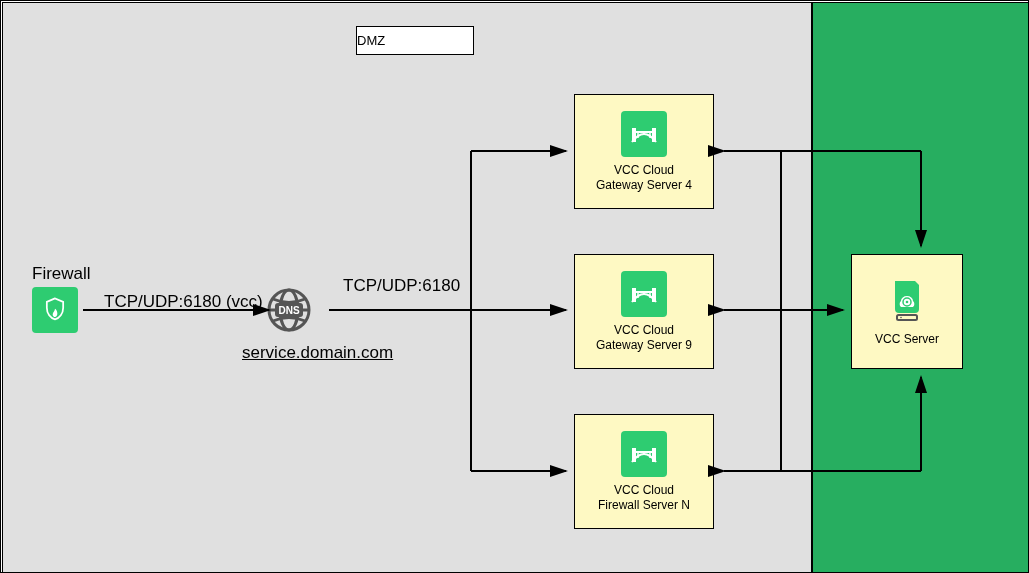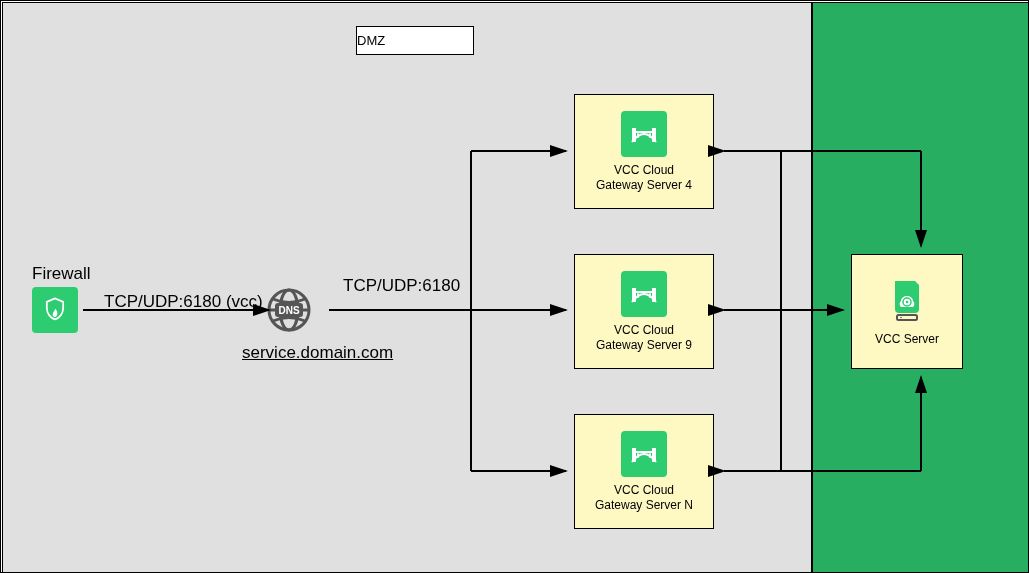--- a/index.html
+++ b/index.html
@@ -148,21 +148,21 @@
         <rect x="24" y="10" width="4" height="14" fill="#fff"></rect>
         <path d="M4 14 L28 14" stroke="#fff" stroke-width="2"></path>
         <path d="M4 24 Q16 8 28 24" fill="none" stroke="#fff" stroke-width="2"></path>
         <line x1="10" y1="14" x2="10" y2="20" stroke="#fff" stroke-width="1.5"></line>
         <line x1="16" y1="14" x2="16" y2="17" stroke="#fff" stroke-width="1.5"></line>
         <line x1="22" y1="14" x2="22" y2="20" stroke="#fff" stroke-width="1.5"></line>
       </svg>
     </div>
     <div class="label">
       <span>VCC Cloud</span><br>
-      <span>Gateway Server N</span>
+      <span>Firewall Server N</span>
     </div>
   </div>
 
   <div class="node-box" style="left:810px; top:253px; width:112px; height:115px;margin-left:40px;">
     <div style="width:50px;height:50px;display:flex;align-items:center;justify-content:center;">
       <svg width="48" height="48" viewBox="0 0 48 48">
         <path d="M12 8 h24 v24 a4 4 0 0 1 -4 4 h-16 a4 4 0 0 1 -4 -4 Z" fill="#2ecc71"></path>
         <path d="M12 8 h24 l-4 -4 h-20 Z" fill="#2ecc71"></path>
         <path d="M18 24 a6 5 0 0 1 12 0 a4 4 0 0 1 0 6 h-12 a4 4 0 0 1 0 -6 Z" fill="#fff"></path>
         <circle cx="24" cy="25" r="4" fill="none" stroke="#2ecc71" stroke-width="1.5"></circle>

